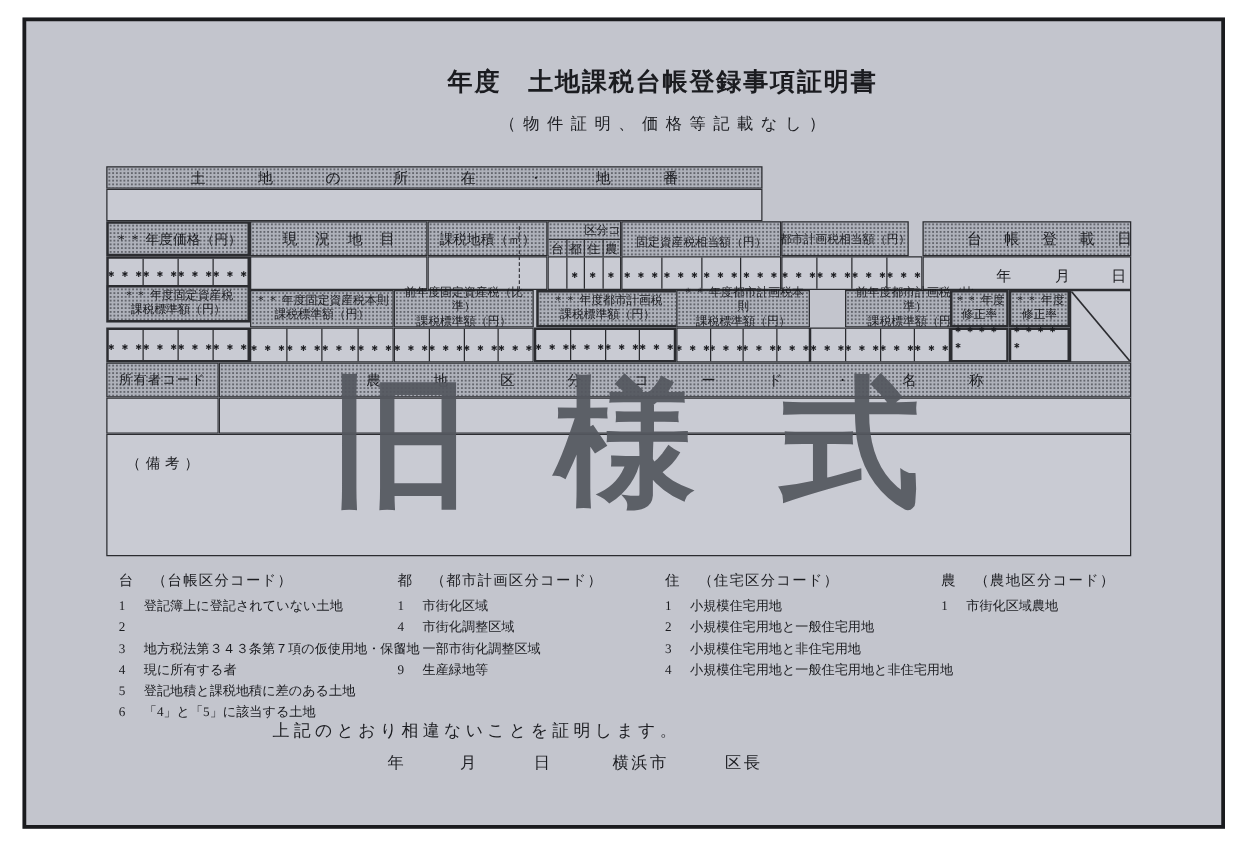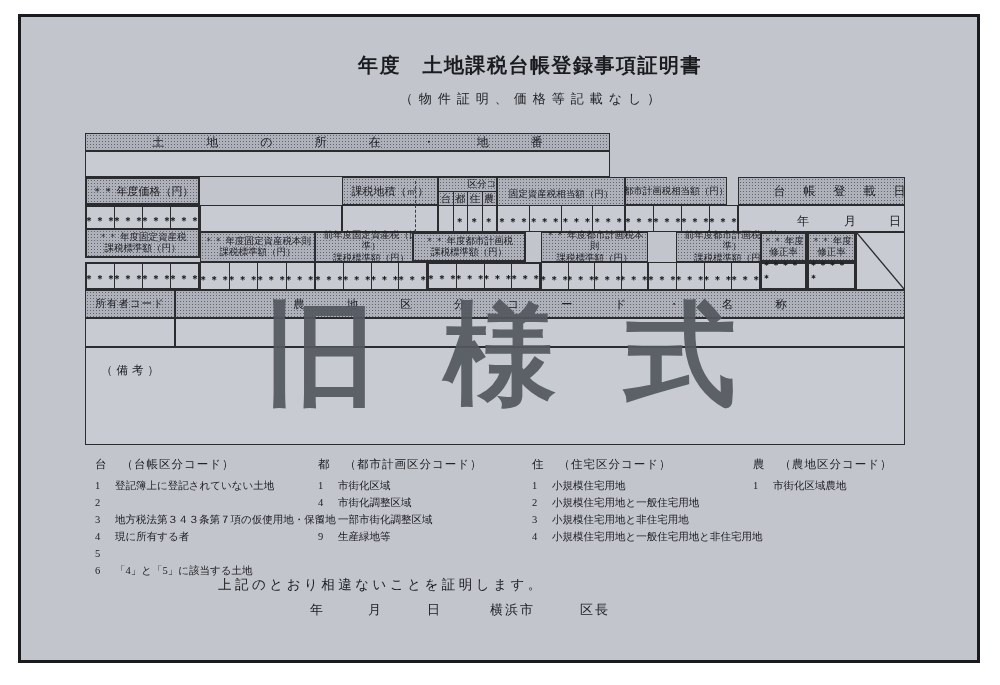--- a/index.html
+++ b/index.html
@@ -45,20 +45,23 @@
   <div class="ttl" style="left:330px;top:90px;width:400px;font-size:13px;letter-spacing:6px;text-indent:6px;">（物件証明、価格等記載なし）</div>
 
   <div class="cell hd" style="left:85px;top:133px;width:525px;height:18px;">
     <span class="lbl" style="font-size:12px;letter-spacing:42px;text-indent:42px;">土地の所在・地番</span>
   </div>
   <div class="cell wt" style="left:85px;top:151px;width:525px;height:26px;"></div>
 
   <div class="cell hd bold" style="left:85px;top:177px;width:115px;height:28px;">
     <span class="lbl" style="font-size:11px;">＊＊ 年度価格（円）</span>
   </div>
+  <div class="cell hd" style="left:200px;top:177px;width:142px;height:28px;">
+    <span class="lbl" style="font-size:12px;letter-spacing:14px;text-indent:14px;">現況地目</span>
+  </div>
   <div class="cell hd" style="left:342px;top:177px;width:96px;height:28px;">
     <span class="lbl" style="font-size:11px;">課税地積（㎡）</span>
   </div>
   <div class="cell" style="left:438px;top:177px;width:59px;height:28px;">
     <div class="hd" style="height:13px;border-bottom:1px solid #2b2c30;padding-left:48px;">
       <span class="lbl" style="font-size:9.5px;">区分コード</span>
     </div>
     <div class="hd sub4" style="height:14px;">
       <span style="font-size:10px;font-weight:normal;letter-spacing:0;align-items:center;padding-bottom:0;">台</span>
       <span style="font-size:10px;font-weight:normal;letter-spacing:0;align-items:center;padding-bottom:0;">都</span>
@@ -122,21 +125,21 @@
     <span>課税標準額（円）</span>
   </div>
   <div class="cell hd h2l" style="left:200px;top:232px;width:115px;height:30px;align-items:center;">
     <span>＊＊ 年度固定資産税本則</span>
     <span>課税標準額（円）</span>
   </div>
   <div class="cell hd h2l" style="left:315px;top:232px;width:112px;height:30px;">
     <span>前年度固定資産税（比準）</span>
     <span>課税標準額（円）</span>
   </div>
-  <div class="cell hd h2l bold" style="left:412px;top:232px;width:114px;height:30px;">
+  <div class="cell hd h2l bold" style="left:429px;top:232px;width:114px;height:30px;">
     <span>＊＊ 年度都市計画税</span>
     <span>課税標準額（円）</span>
   </div>
   <div class="cell hd h2l" style="left:541px;top:232px;width:107px;height:30px;">
     <span>＊＊ 年度都市計画税本則</span>
     <span>課税標準額（円）</span>
   </div>
   <div class="cell hd h2l" style="left:676px;top:232px;width:112px;height:30px;">
     <span>前年度都市計画税（比準）</span>
     <span>課税標準額（円）</span>
@@ -239,20 +242,21 @@
     <div class="li">
         <span class="num">3</span>
         <span>地方税法第３４３条第７項の仮使用地・保留地</span>
       </div>
     <div class="li">
         <span class="num">4</span>
         <span>現に所有する者</span>
       </div>
     <div class="li">
         <span class="num">5</span>
+        <span>登記地積と課税地積に差のある土地</span>
       </div>
     <div class="li">
         <span class="num">6</span>
         <span>「4」と「5」に該当する土地</span>
       </div>
   </div>
 
   <div class="legend" style="left:318px;top:457px;">
     <div class="lt">
       <span>都</span><span class="sub">（都市計画区分コード）</span>

